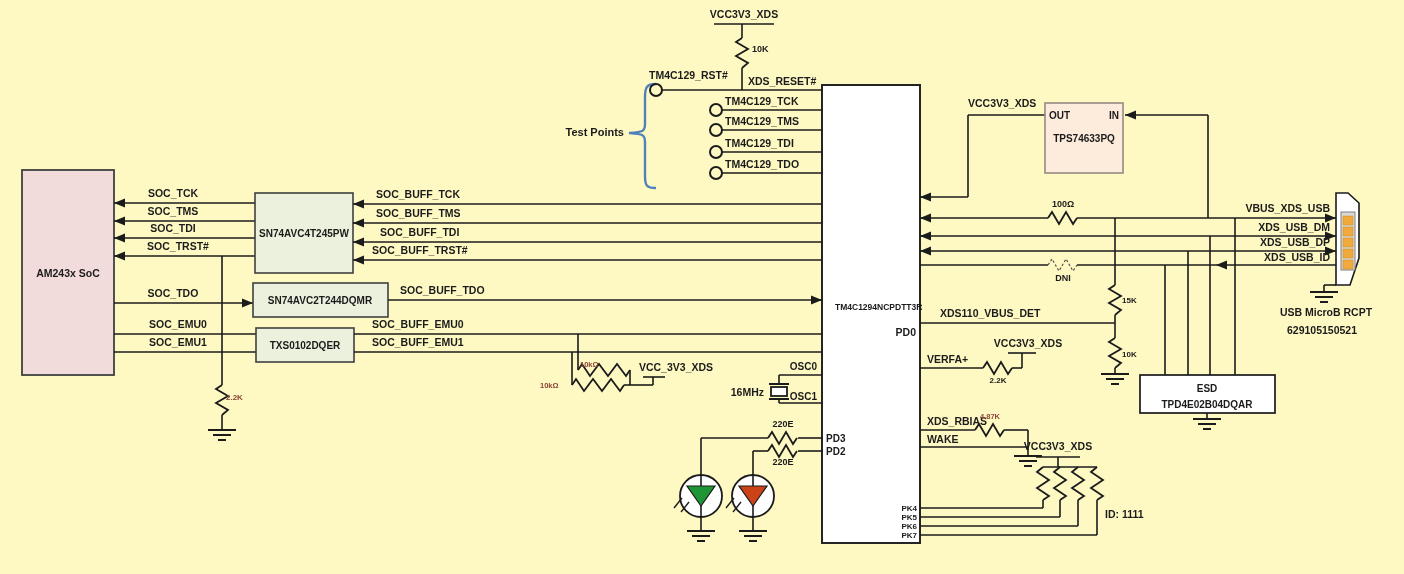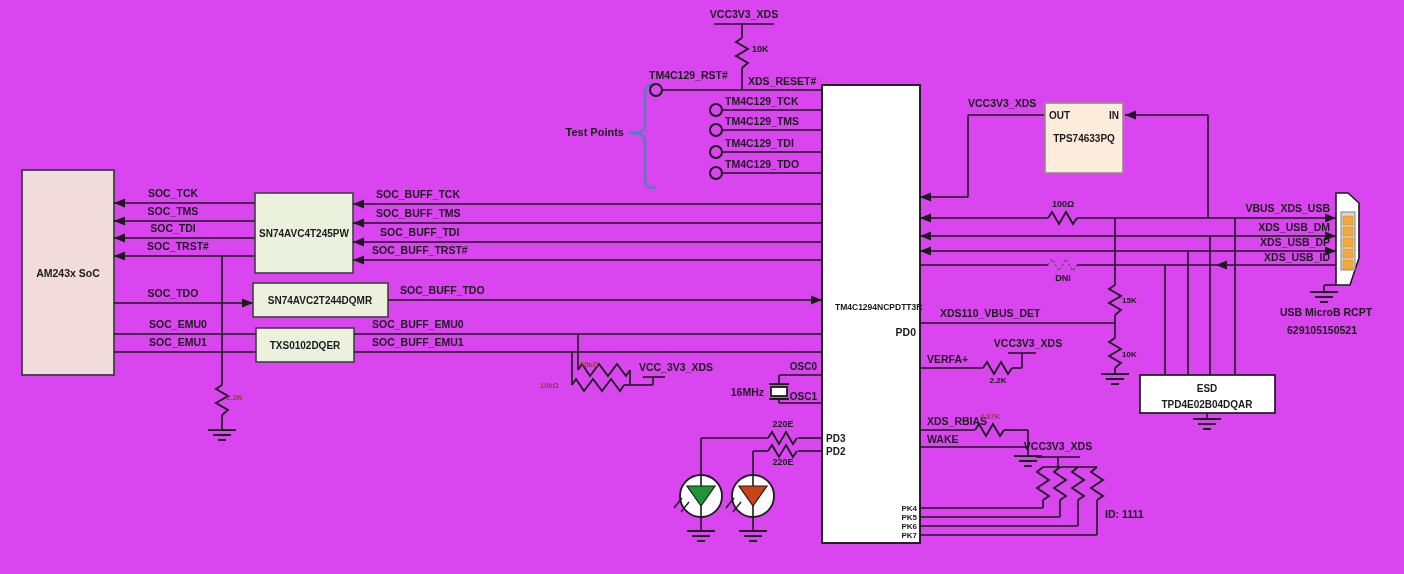--- a/index.html
+++ b/index.html
@@ -1,16 +1,16 @@
 <!DOCTYPE html>
 <html><head>
 <meta charset="utf-8">
 <style>
   html,body{margin:0;padding:0;background:#ffffff;}
-  #canvas{position:relative;width:1404px;height:574px;background:#d946ef;overflow:hidden;}
+  #canvas{position:relative;width:1404px;height:574px;background:#fef9c3;overflow:hidden;}
   svg{position:absolute;left:0;top:0;}
   .t{font-family:"Liberation Sans",sans-serif;font-weight:700;fill:#1b1b1b;}
   .s11{font-size:10.5px}
   .s10{font-size:10px}
   .s9{font-size:9px}
   .s85{font-size:8.5px}
   .s8{font-size:8px}
   .s75{font-size:7.5px}
   .mid{text-anchor:middle}
   .end{text-anchor:end}

